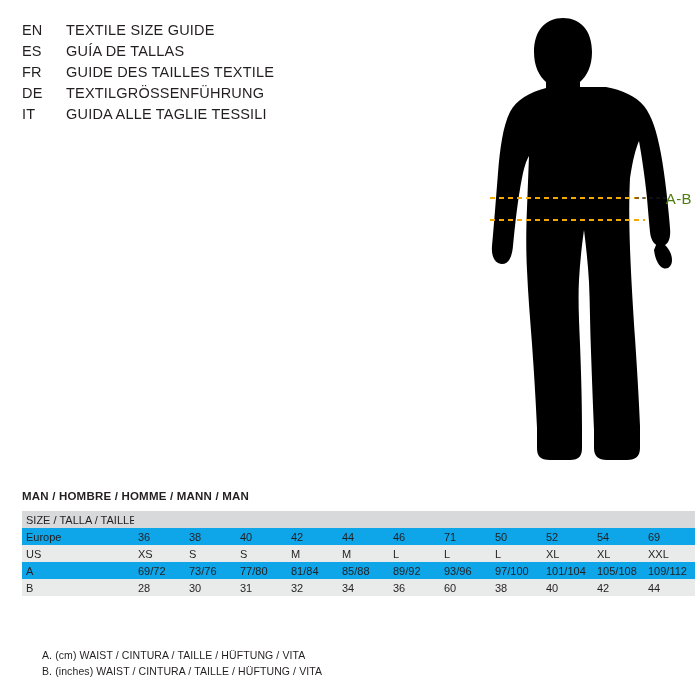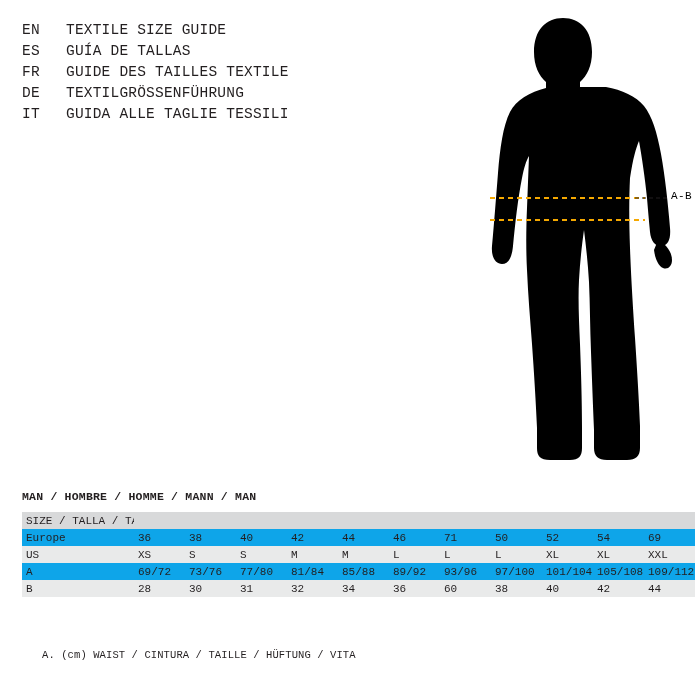--- a/index.html
+++ b/index.html
@@ -15,21 +15,20 @@
     overflow: hidden;
     position: relative;
   }
 
   
   .page {
     position: relative;
     width: 700px;
     height: 650px;
     box-sizing: border-box;
-    font-family: Liberation Mono, monospace;
   }
 
   .lang-block {
     position: absolute;
     left: 22px;
     top: 22px;
     width: 420px;
   }
   .lang-row {
     display: flex;
@@ -71,22 +70,22 @@
     height: 470px;
   }
   .figure-wrap svg {
     display: block;
   }
 
   .ab-label {
     position: absolute;
     right: 6px;
     top: 182px;
-    font-size: 11px;
-    color: #000000;
+    font-size: 15px;
+    color: #4d7c0f;
     letter-spacing: 0.4px;
   }
 
   
   .table-section {
     position: absolute;
     left: 22px;
     top: 490px;
     width: 656px;
   }
@@ -305,15 +304,16 @@
           <td class="col-val">40</td>
           <td class="col-val">42</td>
           <td class="col-val">44</td>
         </tr>
       </tbody>
     </table>
   </div>
 
   <div class="footnotes">
     <div>A. (cm) WAIST / CINTURA / TAILLE / HÜFTUNG / VITA</div>
+    <div>B. (inches) WAIST / CINTURA / TAILLE / HÜFTUNG / VITA</div>
   </div>
 
 </div>
 
 </body></html>

